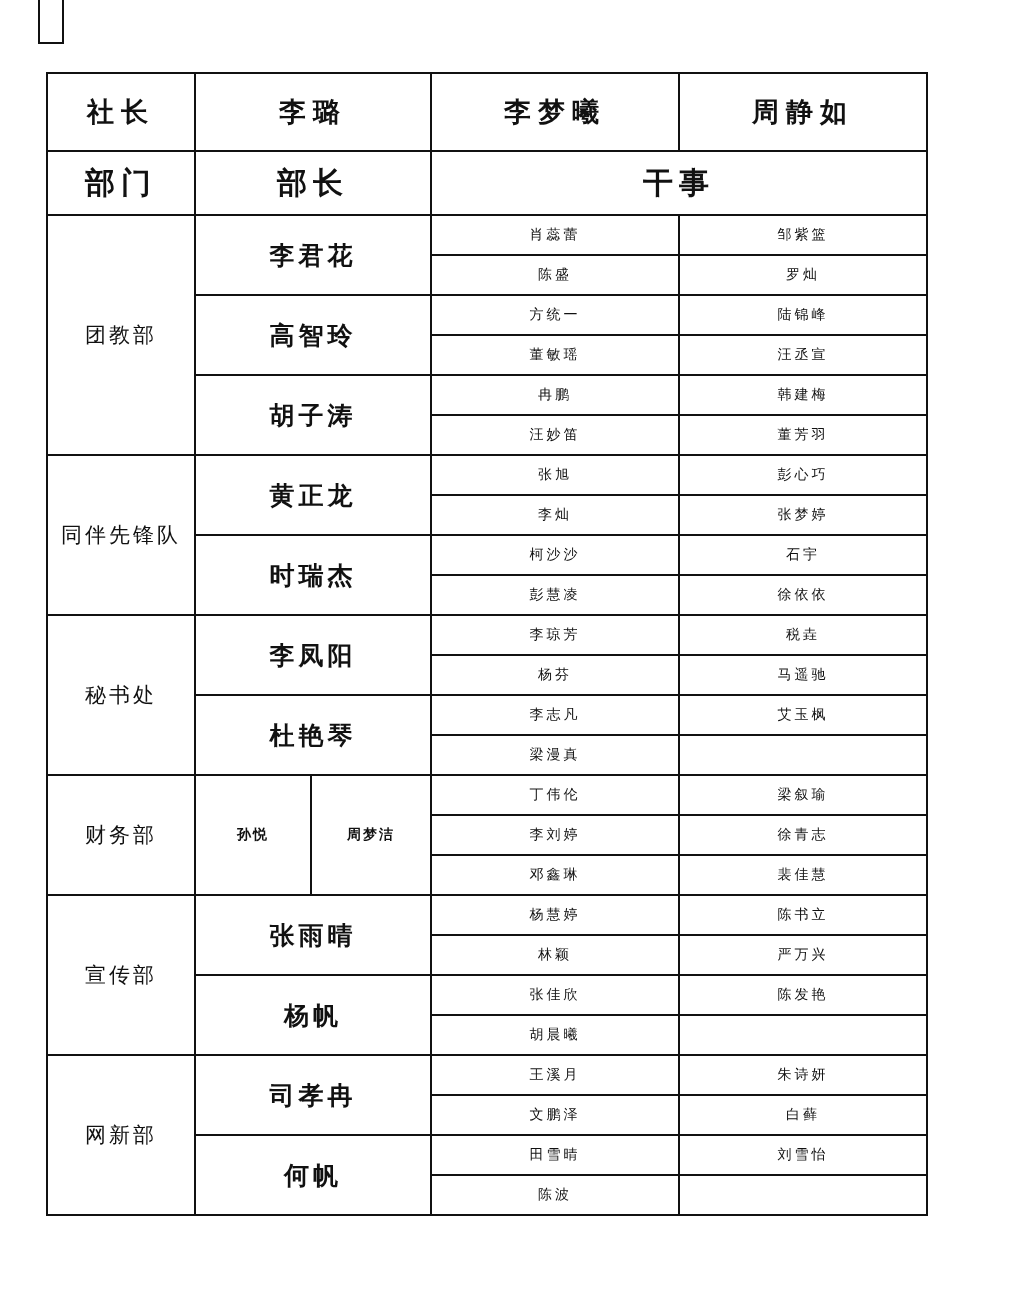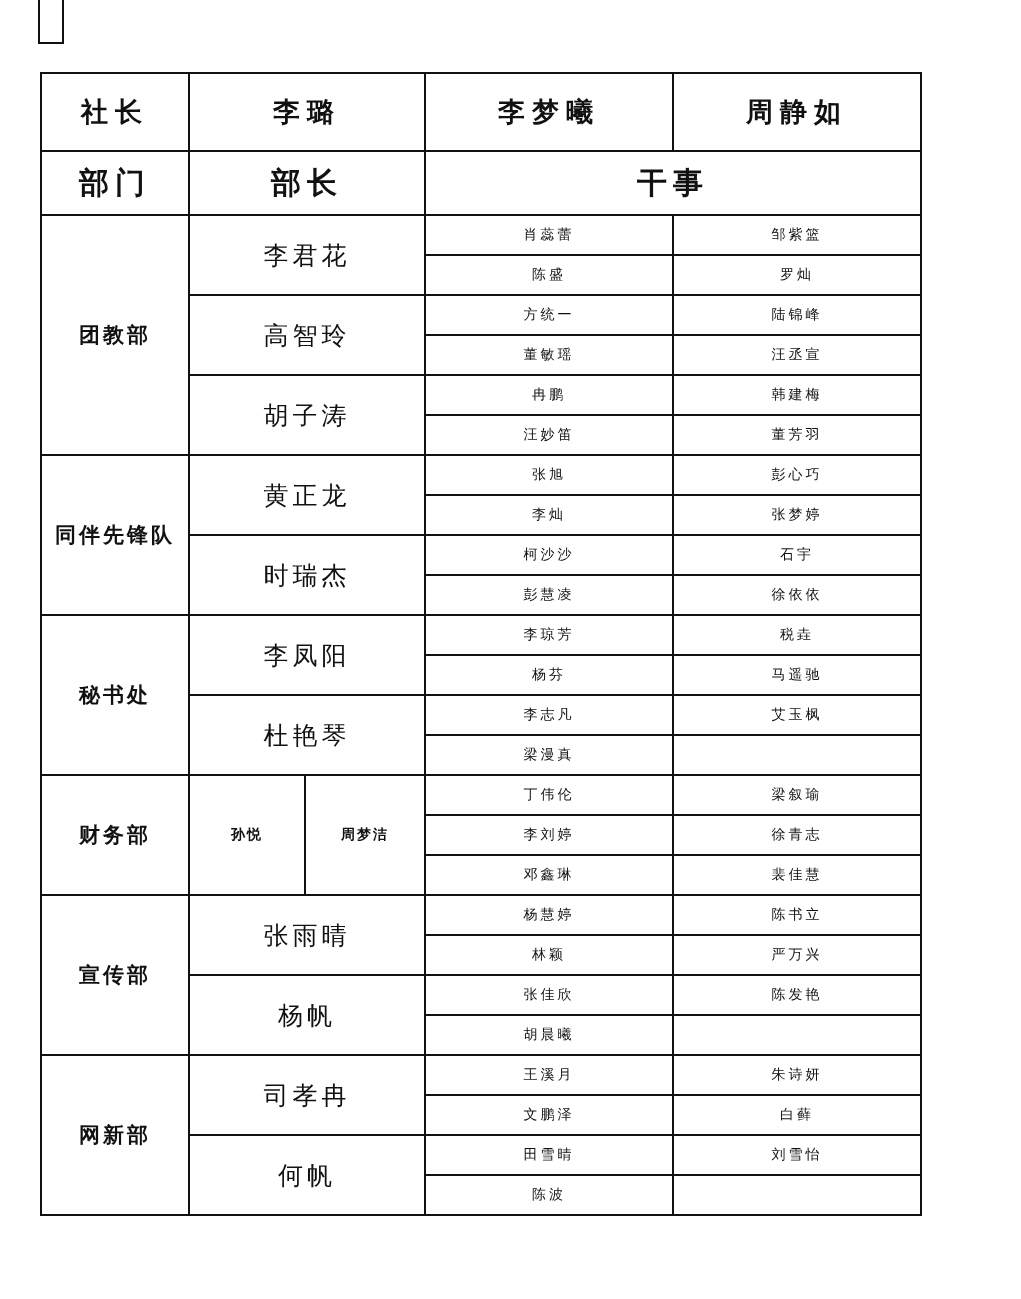--- a/index.html
+++ b/index.html
@@ -25,21 +25,21 @@
     left: 38px;
     top: 0px;
     width: 22px;
     height: 42px;
     border: 2px solid #111;
     border-top: none;
     background: #fff;
   }
   .doc-table {
     position: absolute;
-    left: 40px;
+    left: 46px;
     top: 72px;
     width: 880px;
     border-collapse: collapse;
     table-layout: fixed;
   }
   .doc-table td {
     border: 2px solid #111;
     text-align: center;
     vertical-align: middle;
     color: #111;
@@ -55,27 +55,27 @@
   }
   .t-sub {
     font-size: 30px;
     letter-spacing: 6px;
     font-weight: 700;
     height: 62px;
   }
   .t-dept {
     font-size: 21px;
     letter-spacing: 3px;
-    font-weight: 700;
+    font-weight: 400;
     line-height: 1.35;
   }
   .t-lead {
     font-size: 25px;
     letter-spacing: 4px;
-    font-weight: 400;
+    font-weight: 700;
   }
   .t-lead-sm {
     font-size: 14px;
     letter-spacing: 2px;
     font-weight: 700;
   }
   .t-member {
     font-size: 14px;
     letter-spacing: 3px;
     font-weight: 400;

